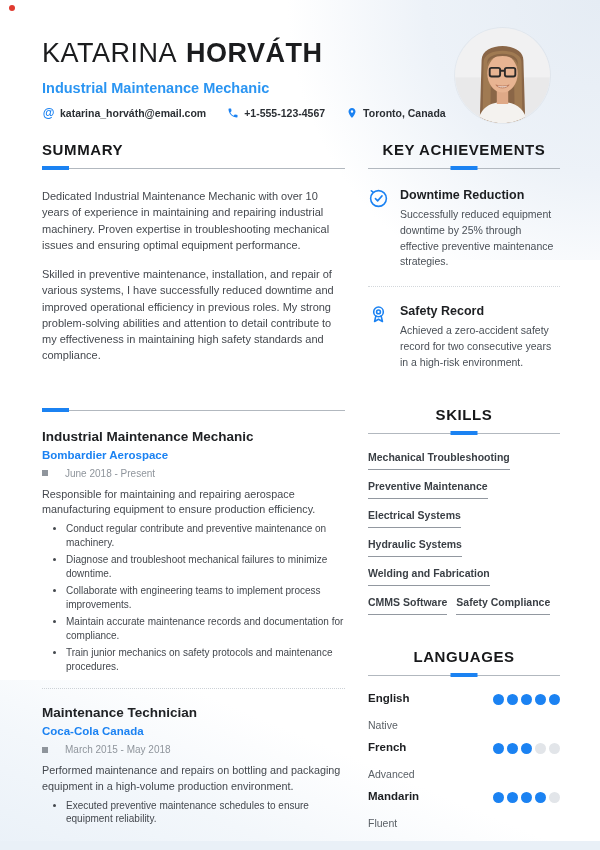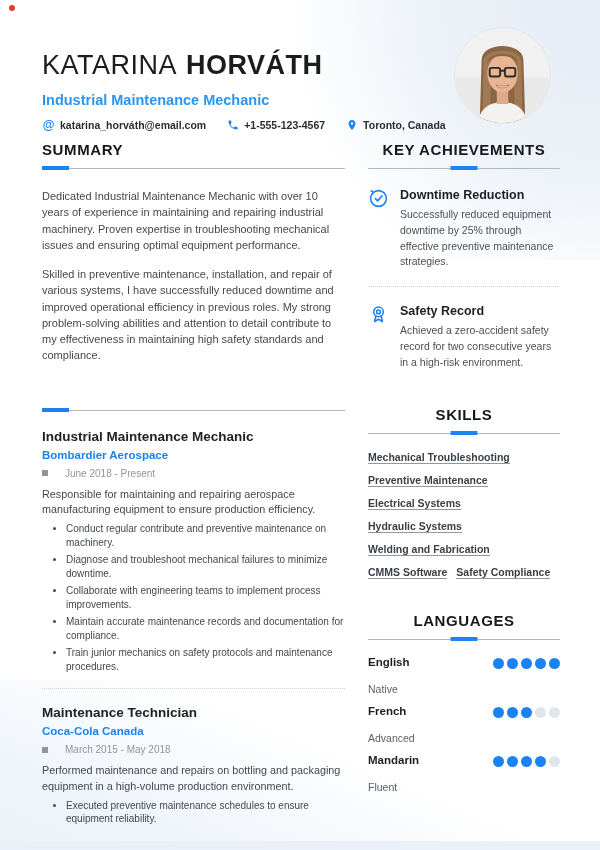--- a/index.html
+++ b/index.html
@@ -9,21 +9,21 @@
 
   
   .bg-top-right { position:absolute; top:0; right:0; width:380px; height:260px;
     background:radial-gradient(circle at 100% 0%, #e5ecf4 0%, #edf2f8 38%, rgba(255,255,255,0) 68%); }
   .bg-bottom-left { position:absolute; bottom:0; left:0; width:640px; height:170px;
     background:linear-gradient(23deg, #eaf1f8 0%, #f3f7fb 28%, rgba(255,255,255,0) 55%); }
   .bg-bottom-strip { position:absolute; bottom:0; left:0; width:100%; height:9px; background:#e9f0f7; }
   .red-dot { position:absolute; left:9px; top:5px; width:6px; height:6px; border-radius:50%; background:#e03a2f; }
 
   
-  .header { position:absolute; left:42px; top:50px; width:400px; }
+  .header { position:absolute; left:42px; top:38px; width:400px; }
   .name { font-size:27px; color:#1b1c1e; letter-spacing:.5px; white-space:nowrap; }
   .name .first { font-weight:400; }
   .name .last  { font-weight:800; margin-left:9px; }
   .job-title { margin-top:11px; font-size:14.5px; font-weight:700; color:#2b95f2; }
   .contacts { margin-top:10px; display:flex; gap:20px; align-items:center; }
   .contact { display:flex; align-items:center; gap:5px; font-size:10.5px; font-weight:700; color:#2b2f34; white-space:nowrap; }
   .contact .cicon { width:13px; height:13px; display:inline-flex; align-items:center; justify-content:center; color:#1b82f2; }
   .contact .cicon svg { width:12px; height:12px; fill:#1b82f2; }
   .at-glyph { font-size:12px; font-weight:700; color:#1b82f2; line-height:1; }
 
@@ -63,21 +63,21 @@
   .ach { display:flex; gap:10px; margin-top:17px; }
   .ach-icon { flex:0 0 22px; }
   .ach-icon svg { width:21px; height:21px; stroke:#1b82f2; fill:none; stroke-width:1.8; stroke-linecap:round; stroke-linejoin:round; }
   .ach-title { font-size:12.5px; font-weight:700; color:#1d1f22; }
   .ach-text { margin-top:5px; font-size:10.5px; line-height:1.5; color:#4a5057; }
   .ach-sep { border-top:1.5px dotted #d3d7db; margin-top:16px; }
 
   
   .skills-section { margin-top:36px; }
   .skills-wrap { margin-top:15px; display:flex; flex-wrap:wrap; gap:10px 9px; }
-  .skill { font-size:10.5px; font-weight:700; color:#3a3f45; border-bottom:1.5px solid #9298a0; padding-bottom:0; white-space:nowrap; }
+  .skill { font-size:10.5px; font-weight:700; color:#3a3f45; border-bottom:1.5px solid #9298a0; padding-bottom:6px; white-space:nowrap; }
 
   
   .lang-section { margin-top:33px; }
   .langs { margin-top:14px; }
   .lang-row { display:flex; justify-content:space-between; align-items:flex-start; margin-top:10px; }
   .lang-row:first-child { margin-top:0; }
   .lang-name { font-size:11.5px; font-weight:800; color:#1d1f22; }
   .lang-level { margin-top:15px; font-size:10.5px; color:#5b6167; }
   .dots { display:flex; gap:3px; margin-top:2px; }
   .dot { width:11px; height:11px; border-radius:50%; background:#e2e5e9; }

